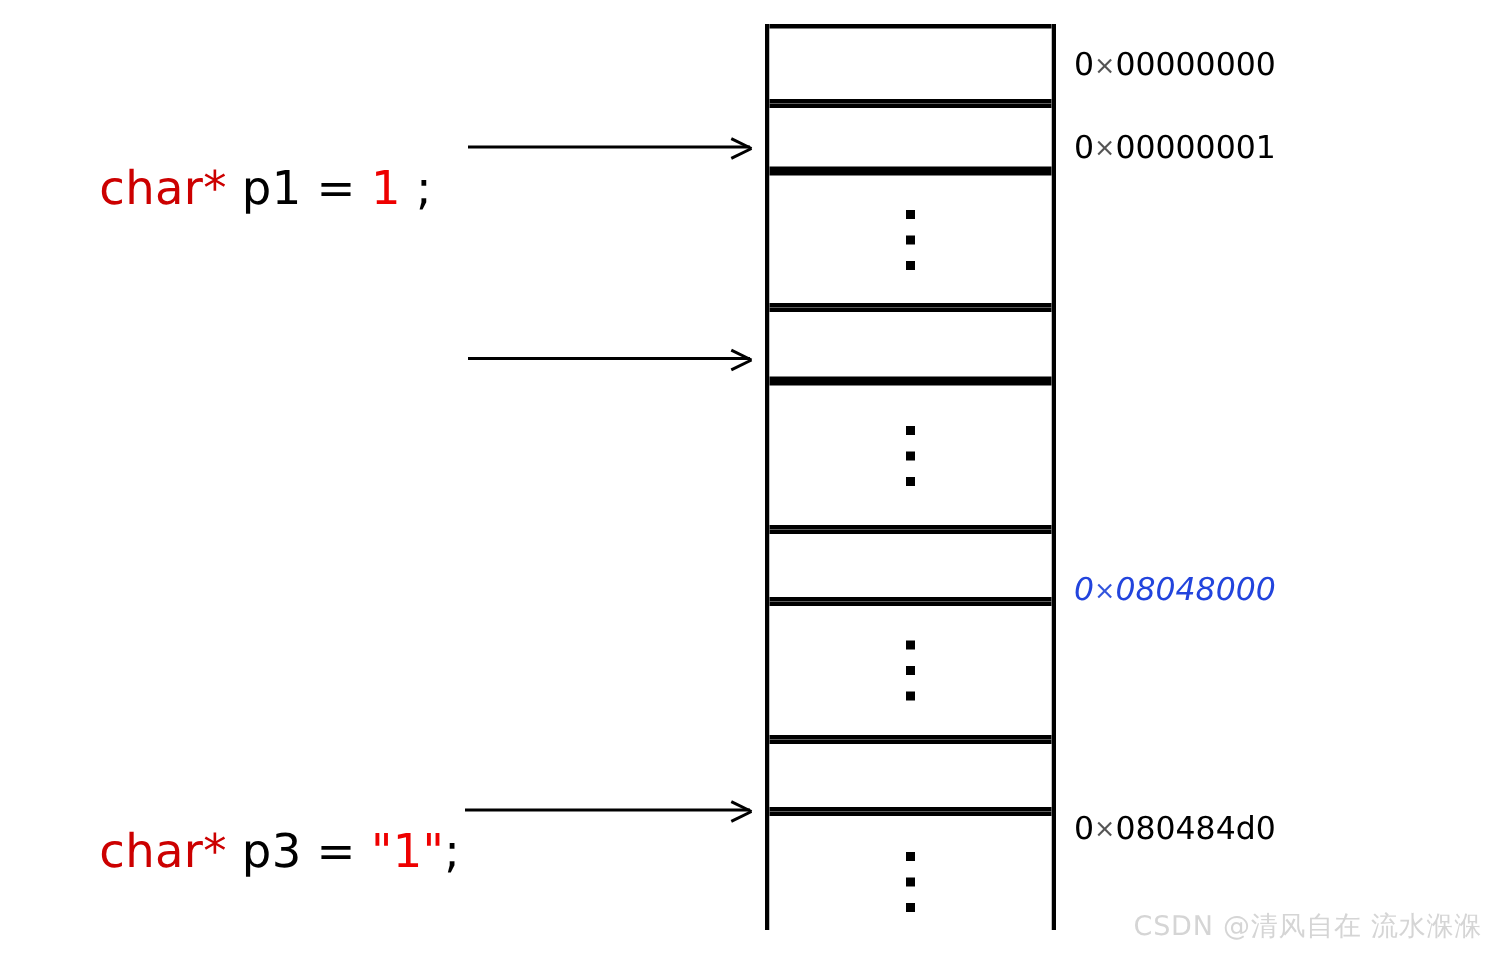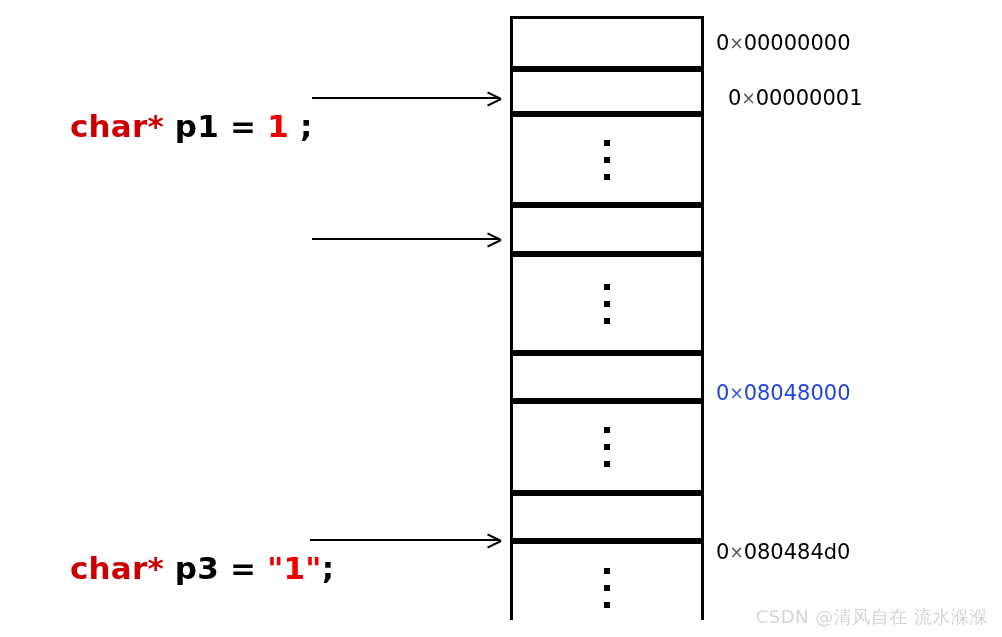--- a/index.html
+++ b/index.html
@@ -16,21 +16,21 @@
     height: 637px;
     background: #ffffff;
     overflow: hidden;
   }
 
   
   .decl {
     position: absolute;
     white-space: pre;
     font-size: 31px;
-    font-weight: 700;
+    font-weight: 400;
     line-height: 1;
     letter-spacing: 0.2px;
     color: #000000;
   }
   .decl .tok-type   { color: #cc0000; }
   .decl .tok-name   { color: #000000; }
   .decl .tok-value  { color: #ee0000; }
   .decl .tok-semi   { color: #000000; }
 
   
@@ -102,21 +102,21 @@
   
   .addr {
     position: absolute;
     left: 716px;
     white-space: nowrap;
     font-size: 21px;
     font-weight: 400;
     line-height: 1;
     color: #000000;
   }
-  .addr.highlight { color: #2244dd; }
+  .addr.highlight { color: #2244dd; font-style: italic; }
   .addr .hx {
     font-size: 17px;
     vertical-align: 1px;
     color: #555555;
   }
   .addr.highlight .hx { color: #3355dd; }
 
   
   #watermark {
     position: absolute;
@@ -188,21 +188,21 @@
           <i></i>
           <i></i>
       </span>
     </div>
   </div>
 
   <div class="addr" style="top:33px;text-align:center;">
     <span>0</span><span class="hx">×</span><span>00000000</span>
   </div>
 
-  <div class="addr" style="top:88px;margin-left:12px;">
+  <div class="addr" style="top:88px;">
     <span>0</span><span class="hx">×</span><span>00000001</span>
   </div>
 
 
   <div class="addr highlight" style="top:383px;">
     <span>0</span><span class="hx">×</span><span>08048000</span>
   </div>
 
   <div class="addr" style="top:498px;margin-top:44px;">
     <span>0</span><span class="hx">×</span><span>080484d0</span>

